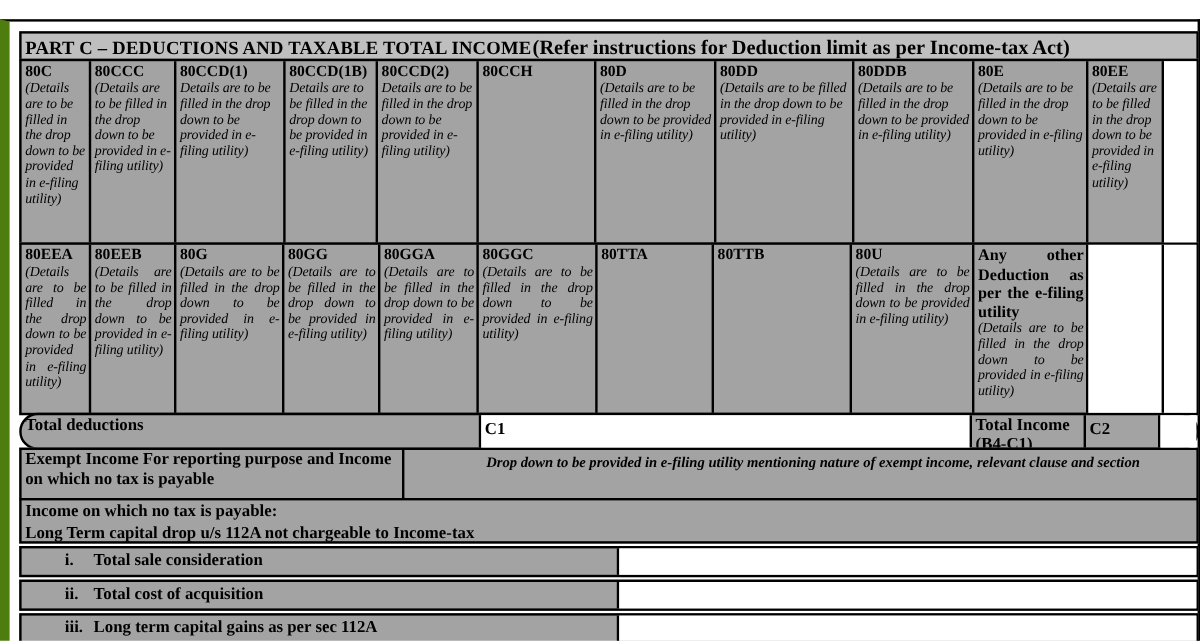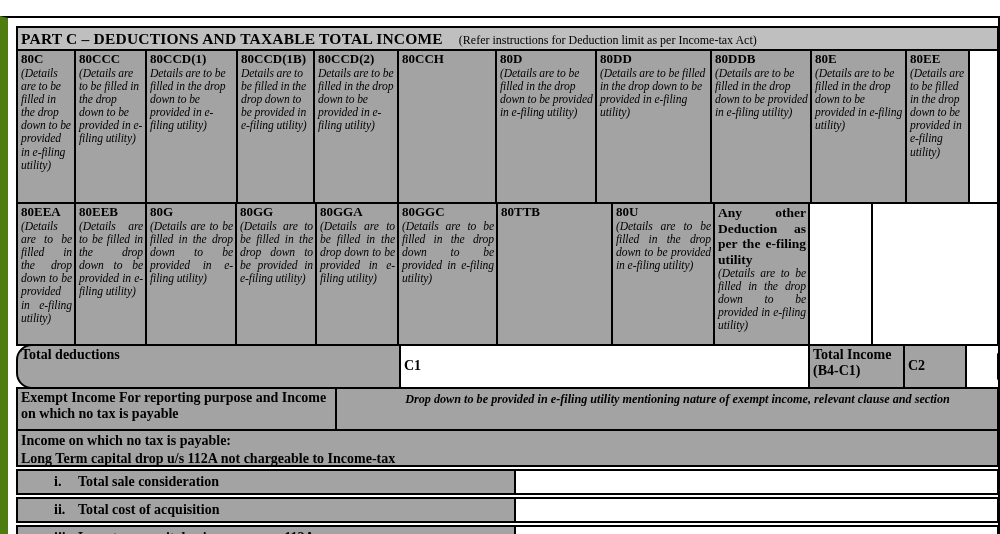--- a/index.html
+++ b/index.html
@@ -27,34 +27,34 @@
   .trow.first{margin-top:0;}
   .titlebar{
     background:#bfbfbf;
     height:25px;
     align-items:baseline;
     padding:2px 3px 0 3px;
     white-space:nowrap;
     overflow:hidden;
   }
   .title-main{font-weight:bold;font-size:15.5px;letter-spacing:.2px;}
-  .title-note{font-weight:normal;font-size:12px;margin-left:16px;}
+  .title-note{font-weight:bold;font-size:17px;margin-left:1px;}
   .cell{
     border-right:2px solid #000;
     box-sizing:border-box;
     padding:1px 2px 1px 3px;
     overflow:hidden;
   }
   .cell.last{border-right:none;flex:1;font-weight:bold;}
   .lbl{font-weight:bold;font-size:13px;line-height:1.15;}
   .desc{font-style:italic;font-size:11.6px;line-height:1.13;letter-spacing:-.1px;}
   .just .desc{text-align:justify;}
   .r1{height:155px;}
   .r2{height:144px;}
-  .r3{height:45px;border-radius:16px;}
+  .r3{height:31px;border-radius:16px;}
   .r4{height:44px;gap:20px;}
   .r5{height:38px;display:block;padding:1px 3px;}
   .big{font-size:14px;}
   .vcenter{display:flex;align-items:center;}
   .exempt-note{
     font-style:italic;font-size:12.2px;
     text-align:center;padding-top:2px;
   }
   .no-tax-line{font-weight:bold;font-size:14px;line-height:1.32;}
   .ltcg{height:26px;margin-top:2px;}
@@ -143,20 +143,24 @@
         <div class="desc">(Details are to be filled in the drop down to be provided in e-filing utility)</div>
       </div>
       <div class="cell" style="width:82px">
         <div class="lbl">80GGA</div>
         <div class="desc">(Details are to be filled in the drop down to be provided in e-filing utility)</div>
       </div>
       <div class="cell" style="width:99px">
         <div class="lbl">80GGC</div>
         <div class="desc">(Details are to be filled in the drop down to be provided in e-filing utility)</div>
       </div>
+      <div class="cell" style="width:97px">
+        <div class="lbl">80TTA</div>
+        <div class="desc"></div>
+      </div>
       <div class="cell" style="width:115px">
         <div class="lbl">80TTB</div>
         <div class="desc"></div>
       </div>
       <div class="cell" style="width:102px">
         <div class="lbl">80U</div>
         <div class="desc">(Details are to be filled in the drop down to be provided in e-filing utility)</div>
       </div>
       <div class="cell" style="width:95px">
         <div class="lbl" style="text-align:justify;font-size:13.5px">Any other Deduction as per the e-filing utility</div>

